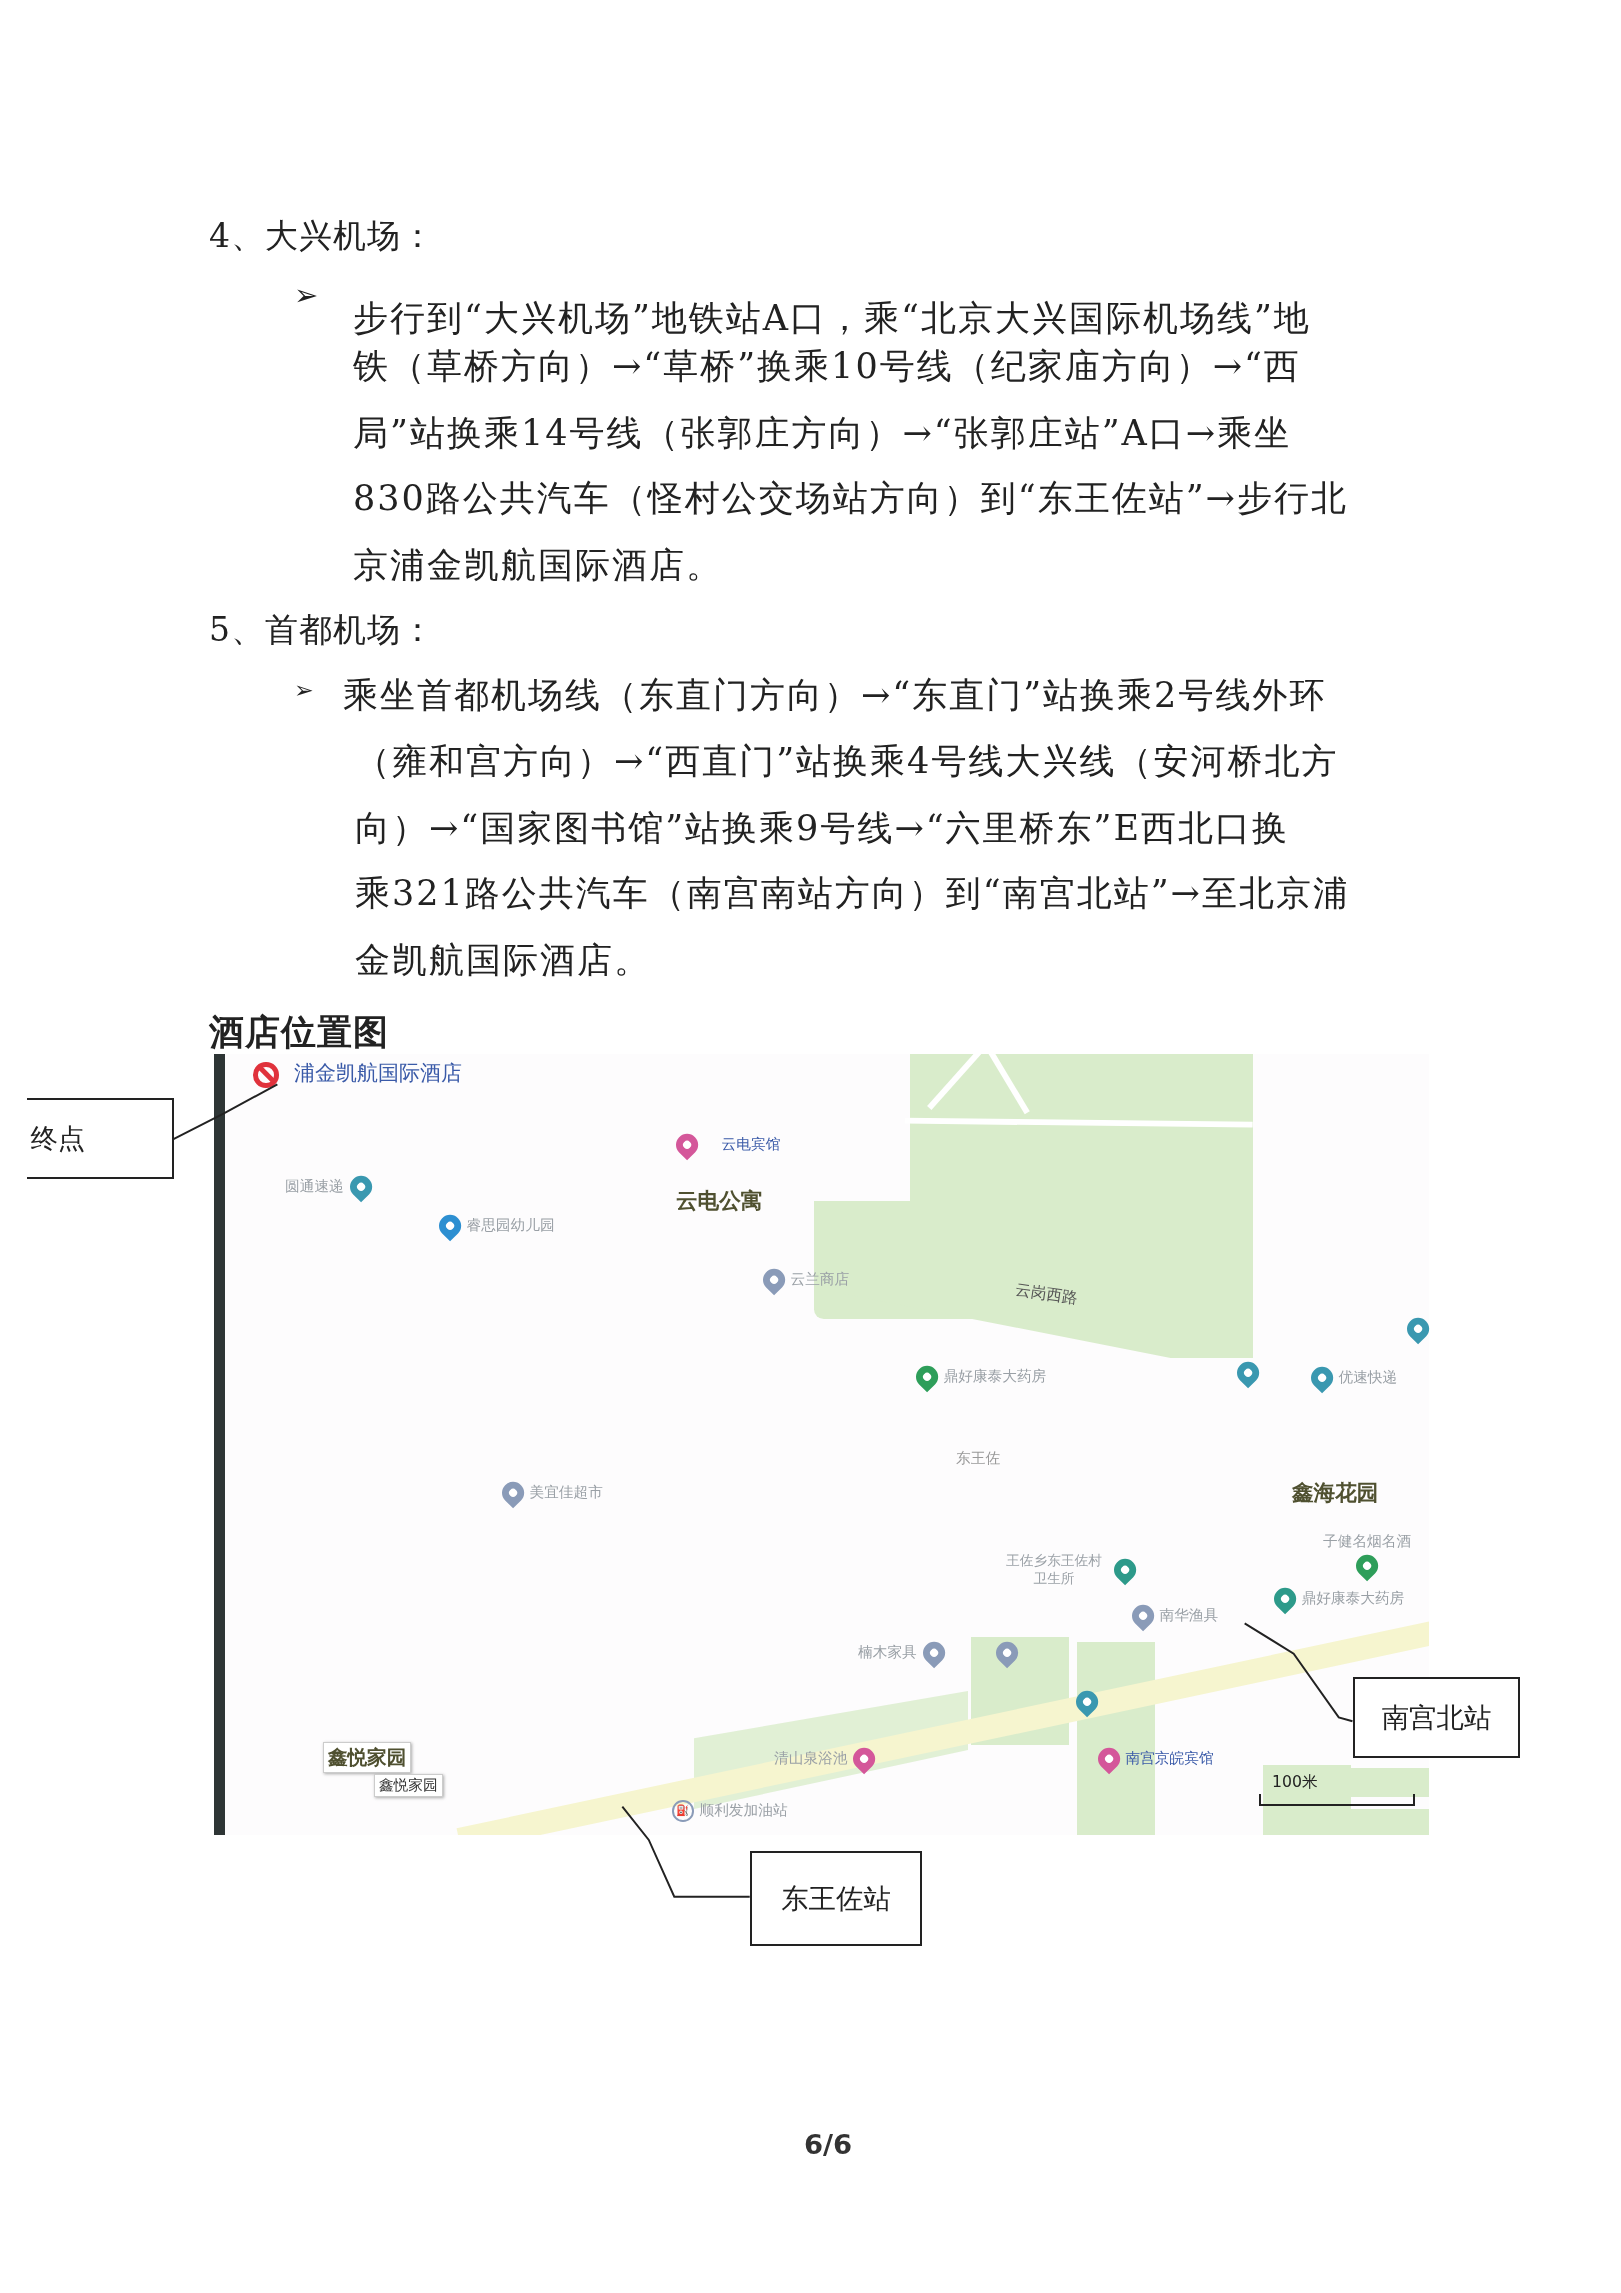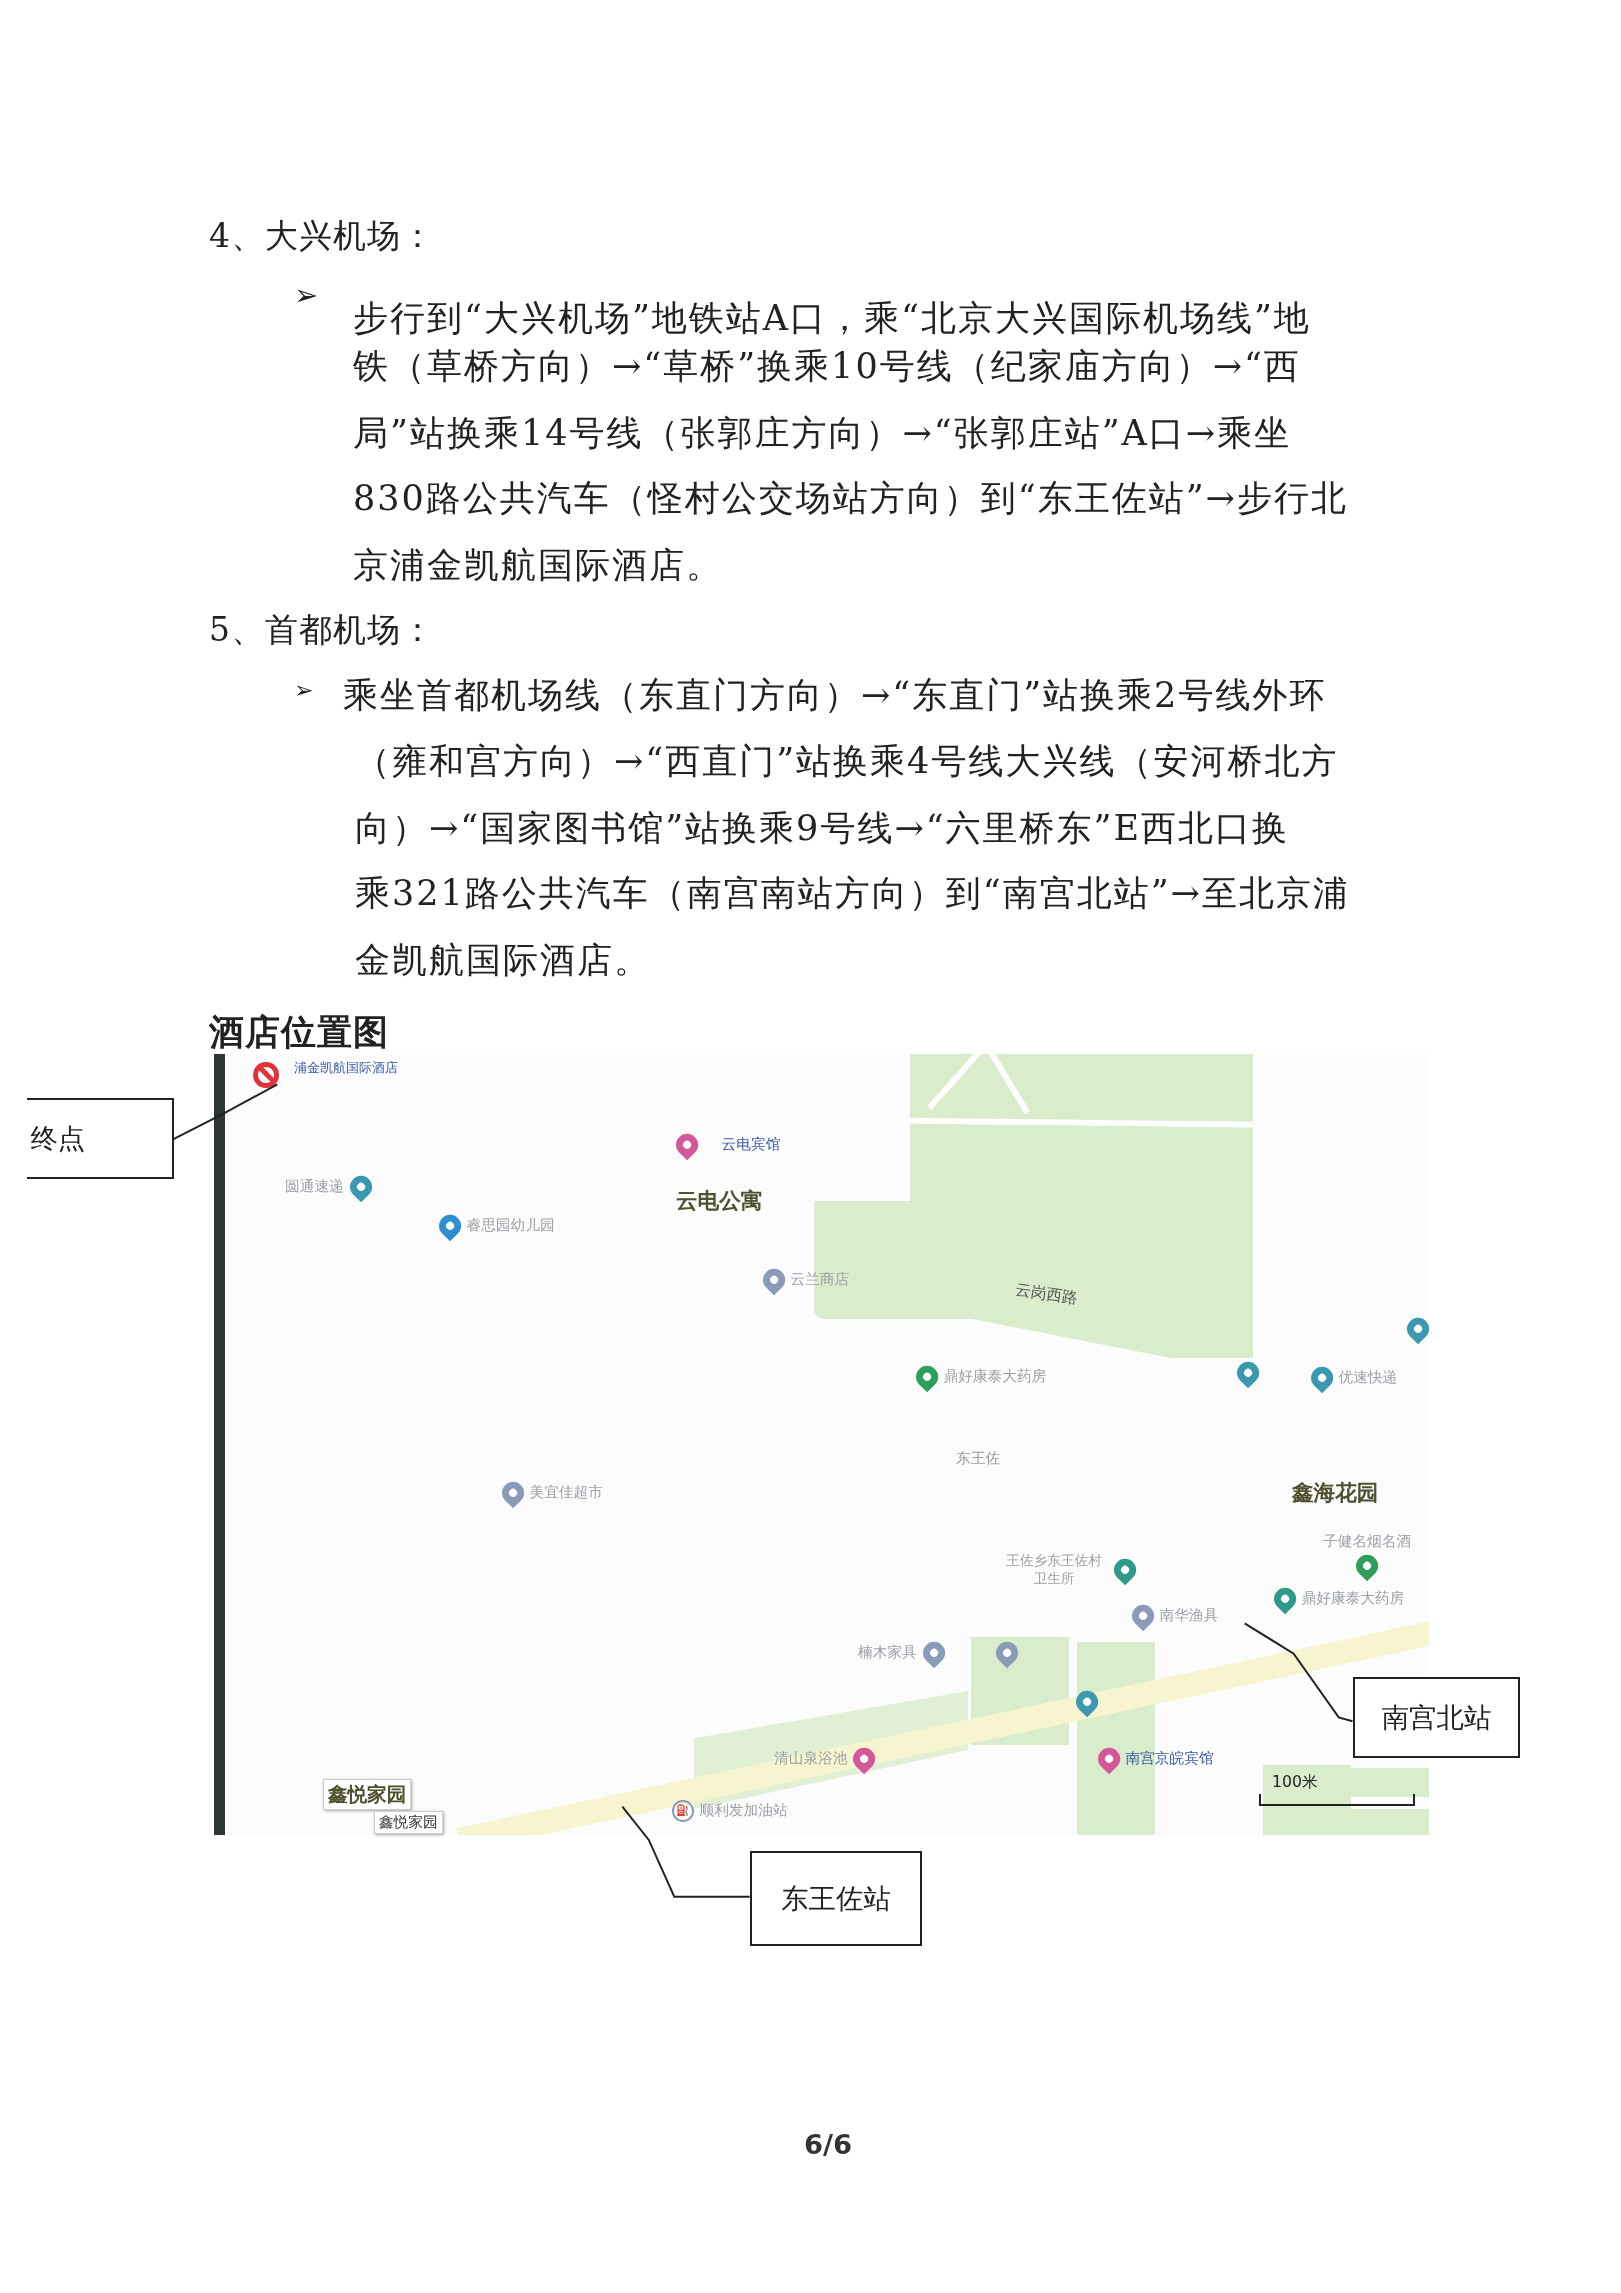--- a/index.html
+++ b/index.html
@@ -21,25 +21,25 @@
   .pin-teal{background:#3a98b0;}
   .pin-blue{background:#2d8fd1;}
   .pin-gray{background:#8a9bb8;}
   .pin-green{background:#2e9e5a;}
   .pin-tealg{background:#2d9a8a;}
   .area-label{position:absolute;font-family:"DejaVu Sans","Liberation Sans",sans-serif;font-weight:bold;color:#4f5030;font-size:21.6px;white-space:nowrap;}
   .road-label{position:absolute;font-family:"DejaVu Sans","Liberation Sans",sans-serif;color:#555;font-size:15.7px;transform:rotate(8deg);white-space:nowrap;}
   .callout{position:absolute;border:2px solid #222;background:#fff;font-size:27.4px;display:flex;align-items:center;justify-content:center;font-family:"DejaVu Serif","Liberation Serif",serif;}
   .hotel-pin{position:absolute;left:253px;top:1062px;width:25.5px;height:25.5px;border:5.9px solid #e0323c;border-radius:50%;box-sizing:border-box;}
   .hotel-pin::after{content:"";position:absolute;left:-2px;top:4.9px;width:21.6px;height:4.9px;background:#e0323c;transform:rotate(45deg);}
-  .hotel-label{position:absolute;left:294px;top:1059px;font-family:"DejaVu Sans","Liberation Sans",sans-serif;font-size:13px;color:#3a5aa8;}
+  .hotel-label{position:absolute;left:294px;top:1059px;font-family:"DejaVu Sans","Liberation Sans",sans-serif;font-size:21px;color:#3a5aa8;}
   .scale{position:absolute;left:1259px;top:1794px;width:152px;height:9.8px;border-left:2.9px solid #222;border-right:2.9px solid #222;border-bottom:2.9px solid #222;}
   .scale-label{position:absolute;left:1272px;top:1772px;font-family:"DejaVu Sans","Liberation Sans",sans-serif;font-size:15.7px;color:#222;}
   .page-num{position:absolute;left:804px;top:2129px;font-family:"DejaVu Sans","Liberation Sans",sans-serif;font-weight:bold;font-size:27.4px;color:#333;}
-  .tag{position:absolute;border:1px solid #ccc;background:#fff;box-shadow:1px 1px 2.9px #aaa;font-family:"DejaVu Sans","Liberation Sans",sans-serif;font-weight:bold;white-space:nowrap;padding:1px 3.9px;margin-top:37px;}
+  .tag{position:absolute;border:1px solid #ccc;background:#fff;box-shadow:1px 1px 2.9px #aaa;font-family:"DejaVu Sans","Liberation Sans",sans-serif;font-weight:bold;white-space:nowrap;padding:1px 3.9px;}
   svg.lines{position:absolute;left:0;top:0;pointer-events:none;}
 </style>
 </head>
 <body>
 
 <div class="abs heading" style="left:209px;top:214px;">4、大兴机场：</div>
 <div class="abs bullet" style="left:294px;top:278px;">➢</div>
 <div class="abs para-line" style="left:353px;top:277px;margin-top:18px;">步行到“大兴机场”地铁站A口，乘“北京大兴国际机场线”地</div>
 <div class="abs para-line" style="left:353px;top:343px;">铁（草桥方向）→“草桥”换乘10号线（纪家庙方向）→“西</div>
 <div class="abs para-line" style="left:353px;top:410px;">局”站换乘14号线（张郭庄方向）→“张郭庄站”A口→乘坐</div>

